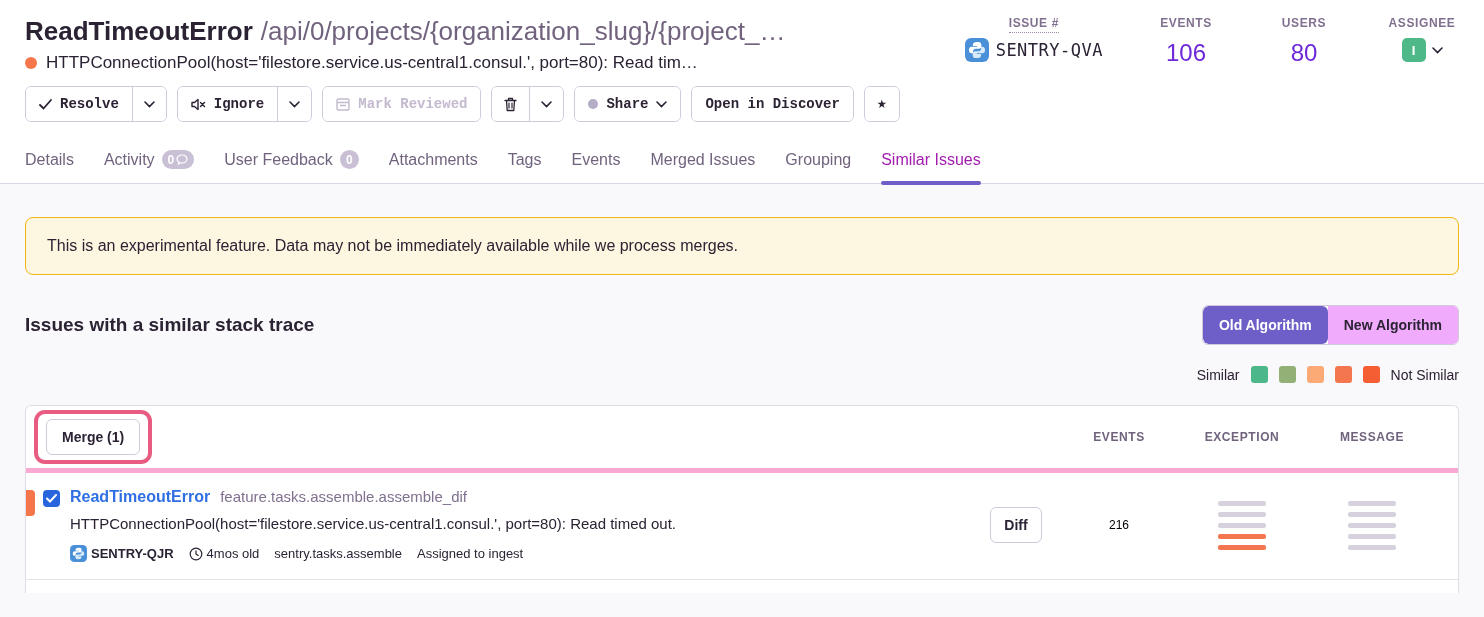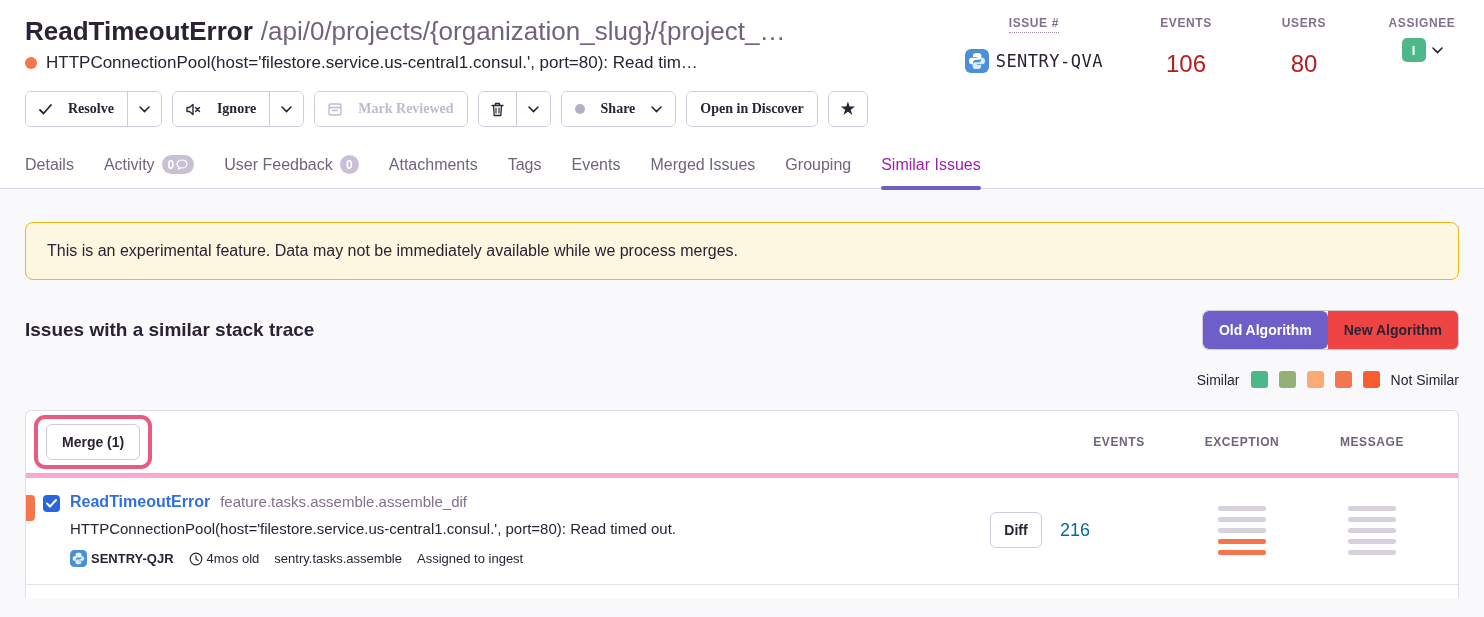--- a/index.html
+++ b/index.html
@@ -12,51 +12,51 @@
   .title-line { font-size:26px; line-height:34px; white-space:nowrap; overflow:hidden; max-width:850px; }
   .issue-title { font-weight:700; color:#2b2233; }
   .issue-culprit { font-weight:400; color:#71637e; margin-left:8px; }
   .subtitle-line { display:flex; align-items:center; gap:9px; margin-top:5px; font-size:17px; color:#2b2233; }
   .level-dot { width:12px; height:12px; border-radius:50%; background:#f4764a; flex:0 0 auto; }
 
   .stats { display:flex; gap:48px; padding-top:2px; margin-right:2px; }
   .stat { display:flex; flex-direction:column; align-items:center; min-width:70px; }
   .stat-label { font-size:12px; font-weight:700; letter-spacing:.6px; color:#80708f; }
   .stat-label.dotted { border-bottom:1px dotted #9d8ba9; padding-bottom:2px; }
-  .stat-value { margin-top:20px; font-size:24px; color:#b91c1c; line-height:28px; }
-  .issue-id { display:flex; align-items:center; gap:7px; margin-top:16px;justify-content:flex-end; }
+  .stat-value { margin-top:9px; font-size:24px; color:#6d28d9; line-height:28px; }
+  .issue-id { display:flex; align-items:center; gap:7px; margin-top:5px;justify-content:flex-end; }
   .issue-id-text { font-family:"DejaVu Sans Mono", monospace; font-size:17px; color:#2b2233; letter-spacing:.5px; }
   .assignee { display:flex; align-items:center; gap:6px; margin-top:8px; }
   .avatar { width:24px; height:24px; border-radius:5px; background:#4eb889; color:#fff; font-size:13px; font-weight:700; display:flex; align-items:center; justify-content:center; }
 
   
   .actions { display:flex; gap:10px; margin-top:13px; align-items:stretch; }
   .btn-group { display:flex; border:1px solid #d2cadb; border-radius:6px; background:#fff; overflow:hidden; }
-  .btn { display:flex; align-items:center; gap:16px; padding:0 13px; height:34px; font-size:14px; font-weight:700; color:#2b2233; background:#fff; border:none; cursor:pointer; font-family:Liberation Serif, serif; }
+  .btn { display:flex; align-items:center; gap:8px; padding:0 13px; height:34px; font-size:14px; font-weight:700; color:#2b2233; background:#fff; border:none; cursor:pointer; font-family:Liberation Mono, monospace; }
   .btn-split-caret { border-left:1px solid #d2cadb; padding:0 11px; }
   .btn.disabled { color:#c3bacf; cursor:default; }
   .btn.icon-only { padding:0 12px; }
   .share-dot { width:10px; height:10px; border-radius:50%; background:#b5acc5; }
   .star-glyph { font-size:16px; line-height:1; }
 
   
   .tabs { display:flex; gap:30px; margin-top:28px; }
   .tab { position:relative; padding-bottom:14px; font-size:16px; color:#71637e; cursor:pointer; display:flex; align-items:center; gap:7px; white-space:nowrap; }
   .tab.active { color:#a21caf; }
   .tab.active::after { content:""; position:absolute; left:0; right:0; bottom:-2px; height:4px; border-radius:2px; background:#6d5fc7; }
   .tab-badge { background:#c9c0d5; color:#fff; font-size:12px; font-weight:700; border-radius:10px; height:19px; min-width:19px; display:flex; align-items:center; justify-content:center; gap:2px; padding:0 6px; }
 
   
   .content { padding:8px 25px; }
   .banner { margin-top:25px; background:#fdf6e0; border:1px solid #f0b712; border-radius:8px; padding:19px 21px; font-size:16px; color:#2b2233; }
 
   .section-head { margin-top:30px; display:flex; justify-content:space-between; align-items:center; }
   .section-title { font-size:19px; font-weight:700; color:#2b2233; }
   .toggle { display:flex; border:1px solid #d2cadb; border-radius:6px; overflow:hidden; background:#fff; }
-  .toggle-btn { height:38px; padding:0 16px; font-size:14px; font-weight:700; display:flex; align-items:center; background:#ef4444; color:#2b2233; border:none; cursor:pointer; font-family:inherit; }
+  .toggle-btn { height:38px; padding:0 16px; font-size:14px; font-weight:700; display:flex; align-items:center; background:#f0abfc; color:#2b2233; border:none; cursor:pointer; font-family:inherit; }
   .toggle-btn.active { background:#6d5fc7; color:#fff; border-radius:6px; }
 
   .legend { margin-top:21px; display:flex; justify-content:flex-end; align-items:center; gap:11px; font-size:14px; color:#2b2233; }
   .legend-swatch { width:17px; height:17px; border-radius:3px; display:inline-block; }
 
   
   .panel { margin-top:22px; background:#fff; border:1px solid #e2dcea; border-bottom:none; border-radius:6px 6px 0 0; }
   .grid-row { display:grid; grid-template-columns:minmax(0,1fr) 88px 118px 128px 132px; align-items:center; }
   .panel-toolbar { border-bottom:5px solid #f9a8d4; padding:13px 20px 13px 20px; }
   .merge-wrap { position:relative; display:inline-block; }
@@ -70,21 +70,21 @@
   .checkbox { width:17px; height:17px; border-radius:4px; background:#2965dd; color:#fff; display:flex; align-items:center; justify-content:center; flex:0 0 auto; margin-top:2px; cursor:pointer; }
   .row-text { min-width:0; }
   .row-title-line { display:flex; align-items:baseline; gap:10px; white-space:nowrap; }
   .row-link { font-size:16px; font-weight:700; color:#2f6fe3; text-decoration:none; cursor:pointer; }
   .row-sub { font-size:15px; color:#80708f; }
   .row-message { margin-top:9px; font-size:15px; color:#2b2233; white-space:nowrap; overflow:hidden; }
   .row-meta { margin-top:13px; display:flex; align-items:center; gap:15px; font-size:13px; color:#2b2233; }
   .meta-item { display:flex; align-items:center; gap:4px; }
   .meta-id { font-weight:600; }
   .diff-btn { background:#fff; border:1px solid #d2cadb; border-radius:6px; padding:0 13px; height:36px; font-size:14px; font-weight:700; color:#2b2233; cursor:pointer; justify-self:center; font-family:inherit; }
-  .events-count { font-size:18px; color:#0369a1; text-align:left; }
+  .events-count { font-size:12px; color:#000000; text-align:center; }
   .score-bars { display:flex; flex-direction:column; gap:6px; align-items:center; }
   .score-bar { width:48px; height:5px; border-radius:2px; }
   .svg-icon { display:block; }
 </style>
 </head>
 <body>
 
 <header class="page-header">
   <div class="title-row">
     <div>

